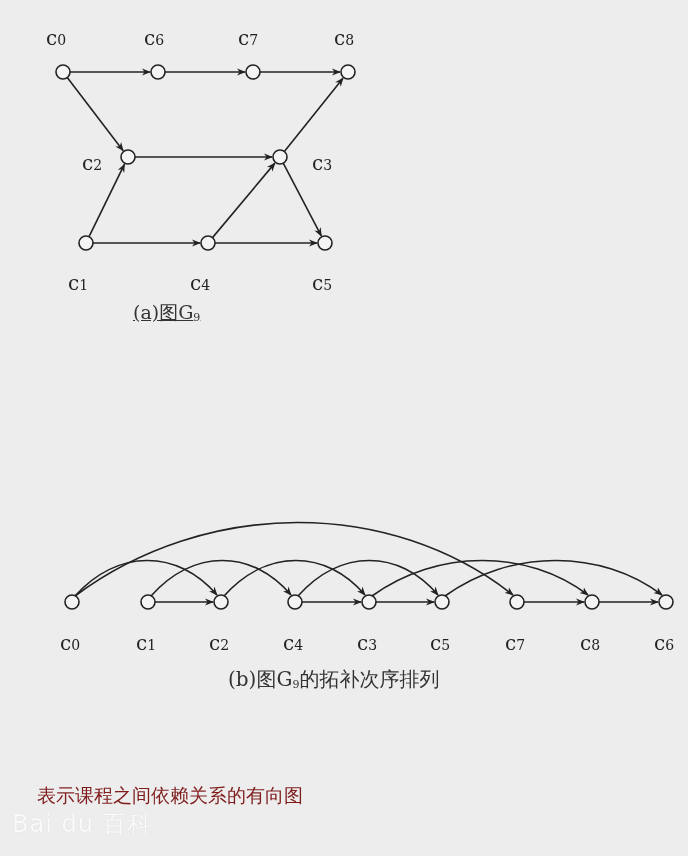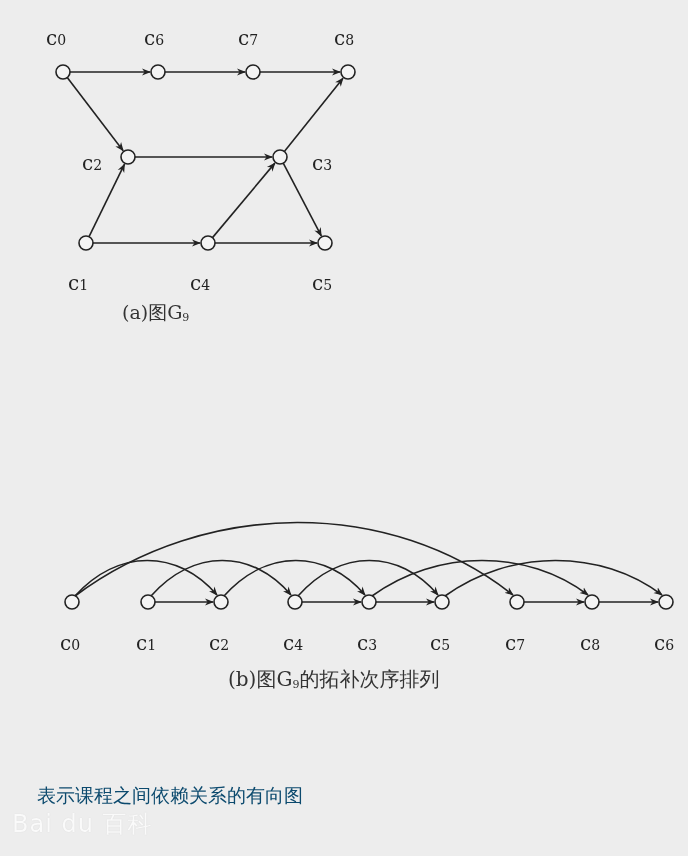--- a/index.html
+++ b/index.html
@@ -9,23 +9,23 @@
     font-family: "DejaVu Serif", serif;
     color: #222;
     position: relative;
   }
   svg#diagram { position: absolute; left: 0; top: 0; }
   .node { fill: #f4f4f4; stroke: #222; stroke-width: 1.6; }
   .edge { stroke: #222; stroke-width: 1.6; fill: none; }
   .lbl { font-family: "DejaVu Serif", serif; font-size: 20px; fill: #222; }
   .lbl-sub { font-size: 14px; }
   .cap { position: absolute; font-family: "DejaVu Serif", serif; color: #333; white-space: nowrap; }
-  #cap-a { left: 122px; top: 300px; font-size: 19px; }
+  #cap-a { left: 133px; top: 300px; font-size: 19px; text-decoration: underline; }
   #cap-b { left: 228px; top: 666px; font-size: 20px; }
-  #cap-desc { left: 37px; top: 783px; font-size: 19px; color: #0c4a6e; }
+  #cap-desc { left: 37px; top: 783px; font-size: 19px; color: #7f1d1d; }
   #watermark { left: 12px; top: 808px; font-size: 24px; color: #fafafa; font-family: "DejaVu Sans", sans-serif; letter-spacing: 1px;
     text-shadow: 0 0 1px #d0d0d0; }
   sub.g { font-size: 11px; vertical-align: -2px; }
 </style>
 </head>
 <body>
 
 <svg id="diagram" width="688" height="856" viewBox="0 0 688 856" xmlns="http://www.w3.org/2000/svg">
   <defs>
     <marker id="arrow" viewBox="0 0 10 10" refX="9" refY="5" markerWidth="9" markerHeight="9" orient="auto-start-reverse" markerUnits="userSpaceOnUse">

